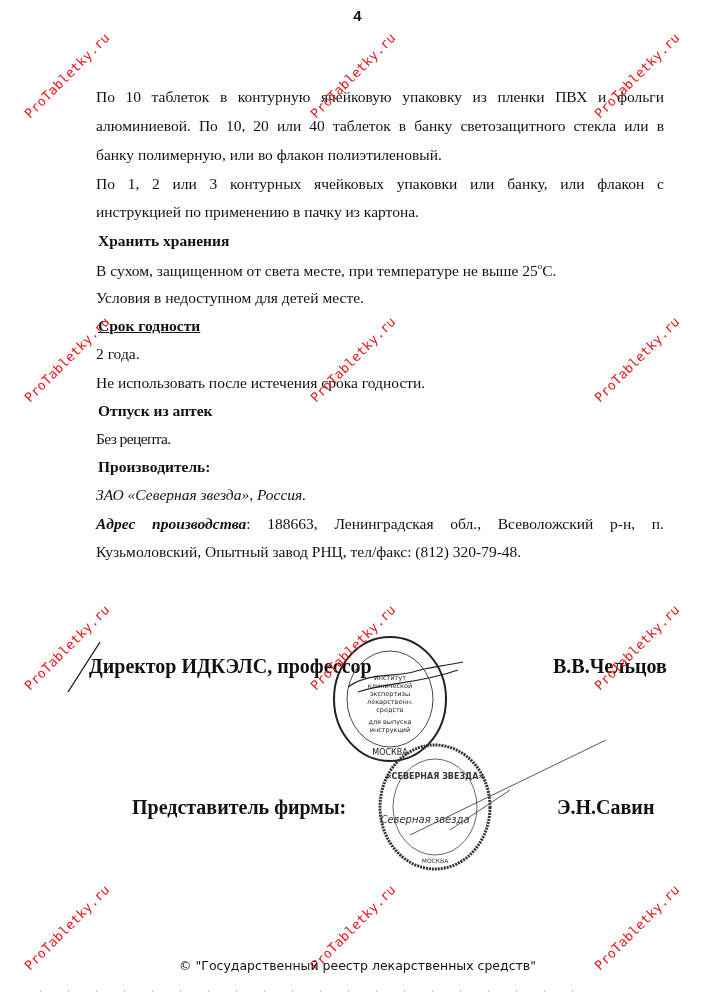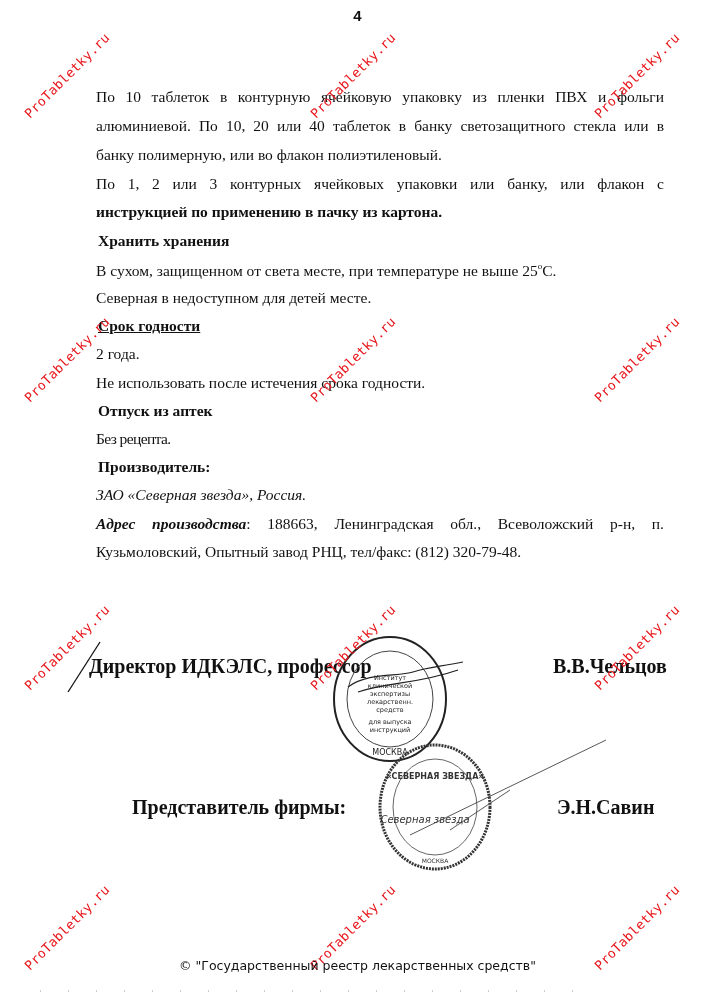--- a/index.html
+++ b/index.html
@@ -24,25 +24,25 @@
   </style>
 </head>
 <body>
 
 <div class="page-number">4</div>
 
 <div class="line just" style="top:88px;">По 10 таблеток в контурную ячейковую упаковку из пленки ПВХ и фольги</div>
 <div class="line just" style="top:117px;">алюминиевой. По 10, 20 или 40 таблеток в банку светозащитного стекла или в</div>
 <div class="line" style="top:146px;">банку полимерную, или во флакон полиэтиленовый.</div>
 <div class="line just" style="top:175px;">По 1, 2 или 3 контурных ячейковых упаковки или банку, или флакон с</div>
-<div class="line" style="top:203px;font-weight:bold;">инструкцией по применению в пачку из картона.</div>
+<div class="line" style="top:203px;">инструкцией по применению в пачку из картона.</div>
 
 <div class="line bold" style="top:232px; left:88px;">Хранить хранения</div>
 <div class="line" style="top:261px;text-align:right;"><span>В сухом, защищенном от света месте, при температуре не выше 25</span><sup>o</sup><span>С.</span></div>
-<div class="line" style="top:289px;">Северная в недоступном для детей месте.</div>
+<div class="line" style="top:289px;">Условия в недоступном для детей месте.</div>
 
 <div class="line bold" style="top:317px; left:88px;text-decoration:underline;">Срок годности</div>
 <div class="line" style="top:345px;">2 года.</div>
 <div class="line" style="top:374px;">Не использовать после истечения срока годности.</div>
 
 <div class="line bold" style="top:402px; left:88px;">Отпуск из аптек</div>
 <div class="line" style="top:430px; letter-spacing:-0.6px;">Без рецепта.</div>
 
 <div class="line bold" style="top:458px; left:88px;">Производитель:</div>
 <div class="line" style="top:486px;font-style:italic;">ЗАО «Северная звезда», Россия.</div>

